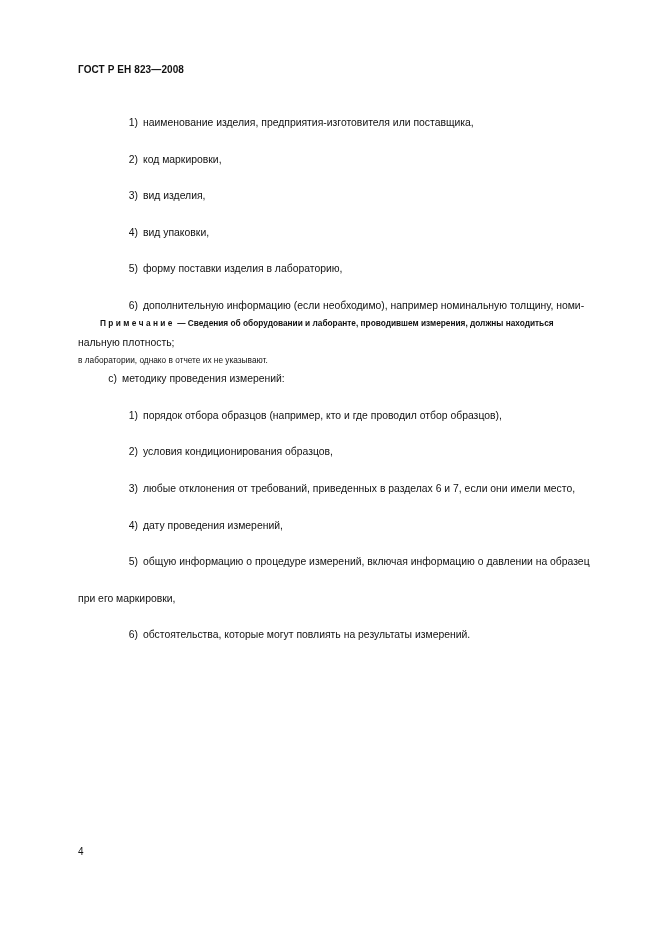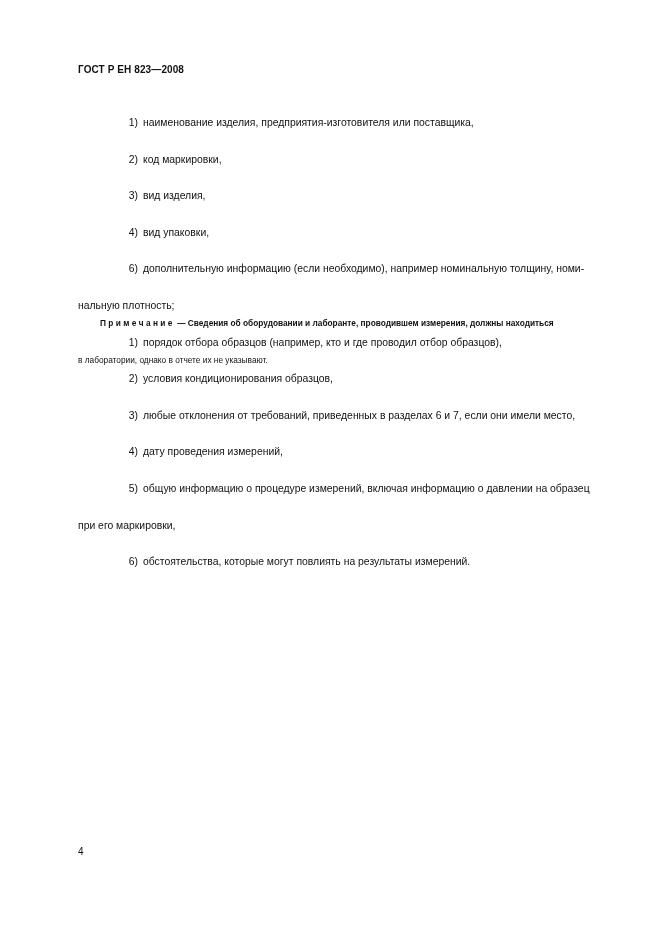--- a/index.html
+++ b/index.html
@@ -19,23 +19,25 @@
 </head>
 <body>
 
 <div class="header">ГОСТ Р ЕН 823—2008</div>
 
 <div class="body-text">
   <div class="line ind1"><span class="num">1)</span><span>наименование изделия, предприятия-изготовителя или поставщика,</span></div>
   <div class="line ind1"><span class="num">2)</span><span>код маркировки,</span></div>
   <div class="line ind1"><span class="num">3)</span><span>вид изделия,</span></div>
   <div class="line ind1"><span class="num">4)</span><span>вид упаковки,</span></div>
+  <div class="line ind1"><span class="num">5)</span><span>форму поставки изделия в лабораторию,</span></div>
   <div class="line ind1"><span class="num">6)</span><span>дополнительную информацию (если необходимо), например номинальную толщину, номи-</span></div>
   <div class="line">нальную плотность;</div>
 
+  <div class="line ind0"><span class="num">c)</span><span>методику проведения измерений:</span></div>
 
   <div class="line ind1"><span class="num">1)</span><span>порядок отбора образцов (например, кто и где проводил отбор образцов),</span></div>
   <div class="line ind1"><span class="num">2)</span><span>условия кондиционирования образцов,</span></div>
   <div class="line ind1"><span class="num">3)</span><span>любые отклонения от требований, приведенных в разделах 6 и 7, если они имели место,</span></div>
   <div class="line ind1"><span class="num">4)</span><span>дату проведения измерений,</span></div>
   <div class="line ind1"><span class="num">5)</span><span>общую информацию о процедуре измерений, включая информацию о давлении на образец</span></div>
   <div class="line">при его маркировки,</div>
   <div class="line ind1"><span class="num">6)</span><span>обстоятельства, которые могут повлиять на результаты измерений.</span></div>
 </div>
 

